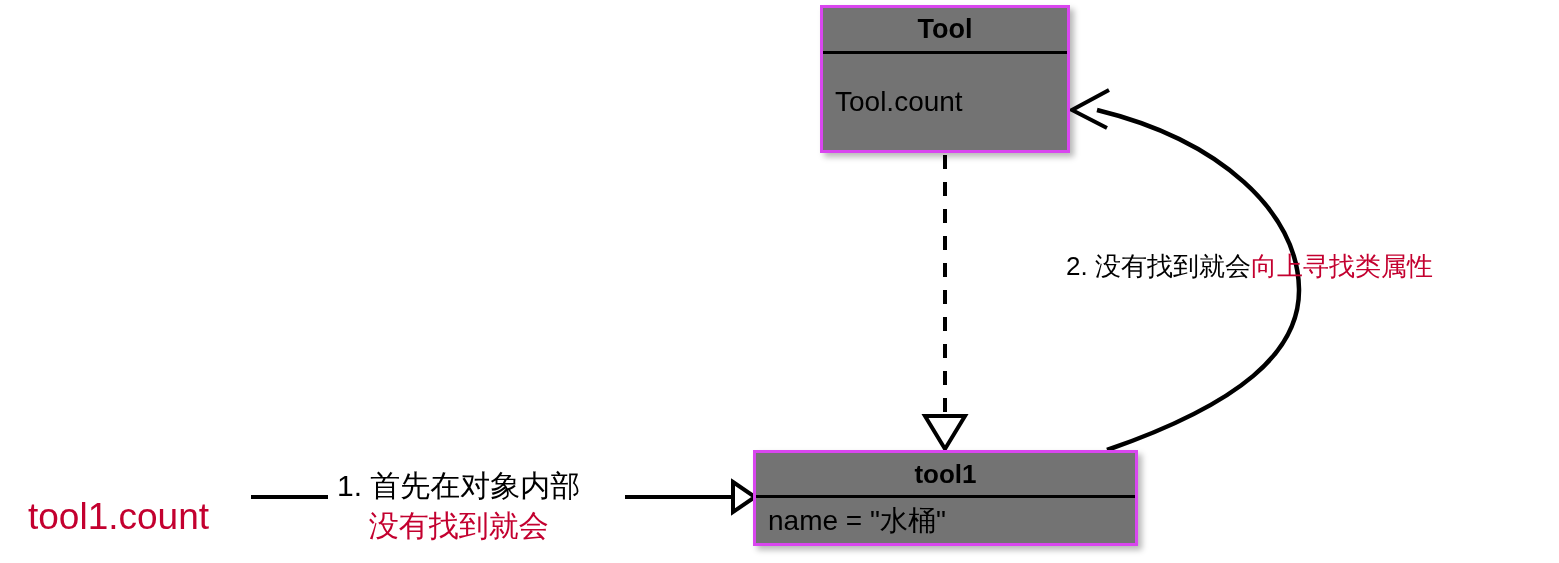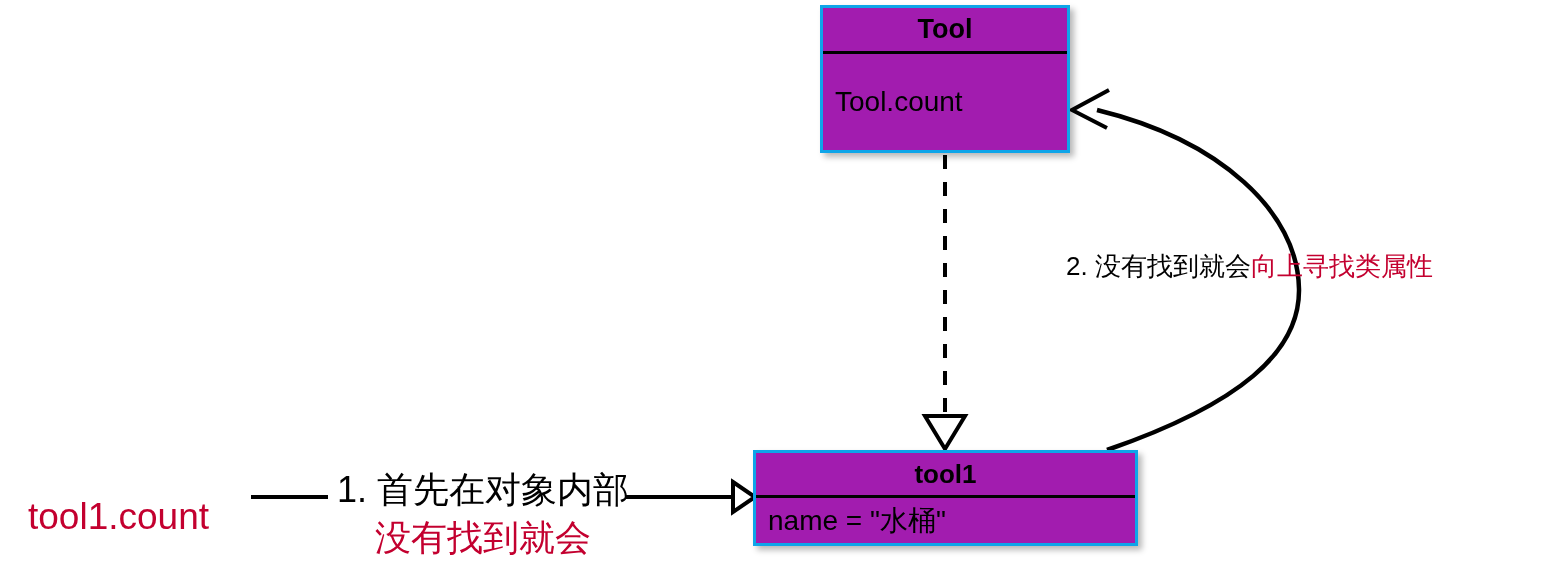--- a/index.html
+++ b/index.html
@@ -23,22 +23,22 @@
     top: 0;
     width: 1559px;
     height: 563px;
     pointer-events: none;
   }
 
   
   .uml-box {
     position: absolute;
     box-sizing: border-box;
-    background: #a21caf;
-    border: 3px solid #0ea5e9;
+    background: #737373;
+    border: 3px solid #d946ef;
     box-shadow: 4px 4px 6px rgba(0,0,0,0.28);
     z-index: 3;
   }
   .uml-head {
     box-sizing: border-box;
     display: flex;
     align-items: center;
     justify-content: center;
     font-weight: bold;
     color: #000000;
@@ -106,21 +106,21 @@
     left: 12px;
     top: 498px;
     font-size: 37px;
     line-height: 1.0;
     margin-left: 16px;
   }
 
   #label-step1 {
     left: 337px;
     top: 466px;
-    font-size: 36px;
+    font-size: 30px;
     line-height: 1.32;
     text-align: center;
   }
   #label-step1 .line { display: block; }
 
   #label-step2 {
     left: 1066px;
     top: 253px;
     font-size: 26px;
     line-height: 1.0;

